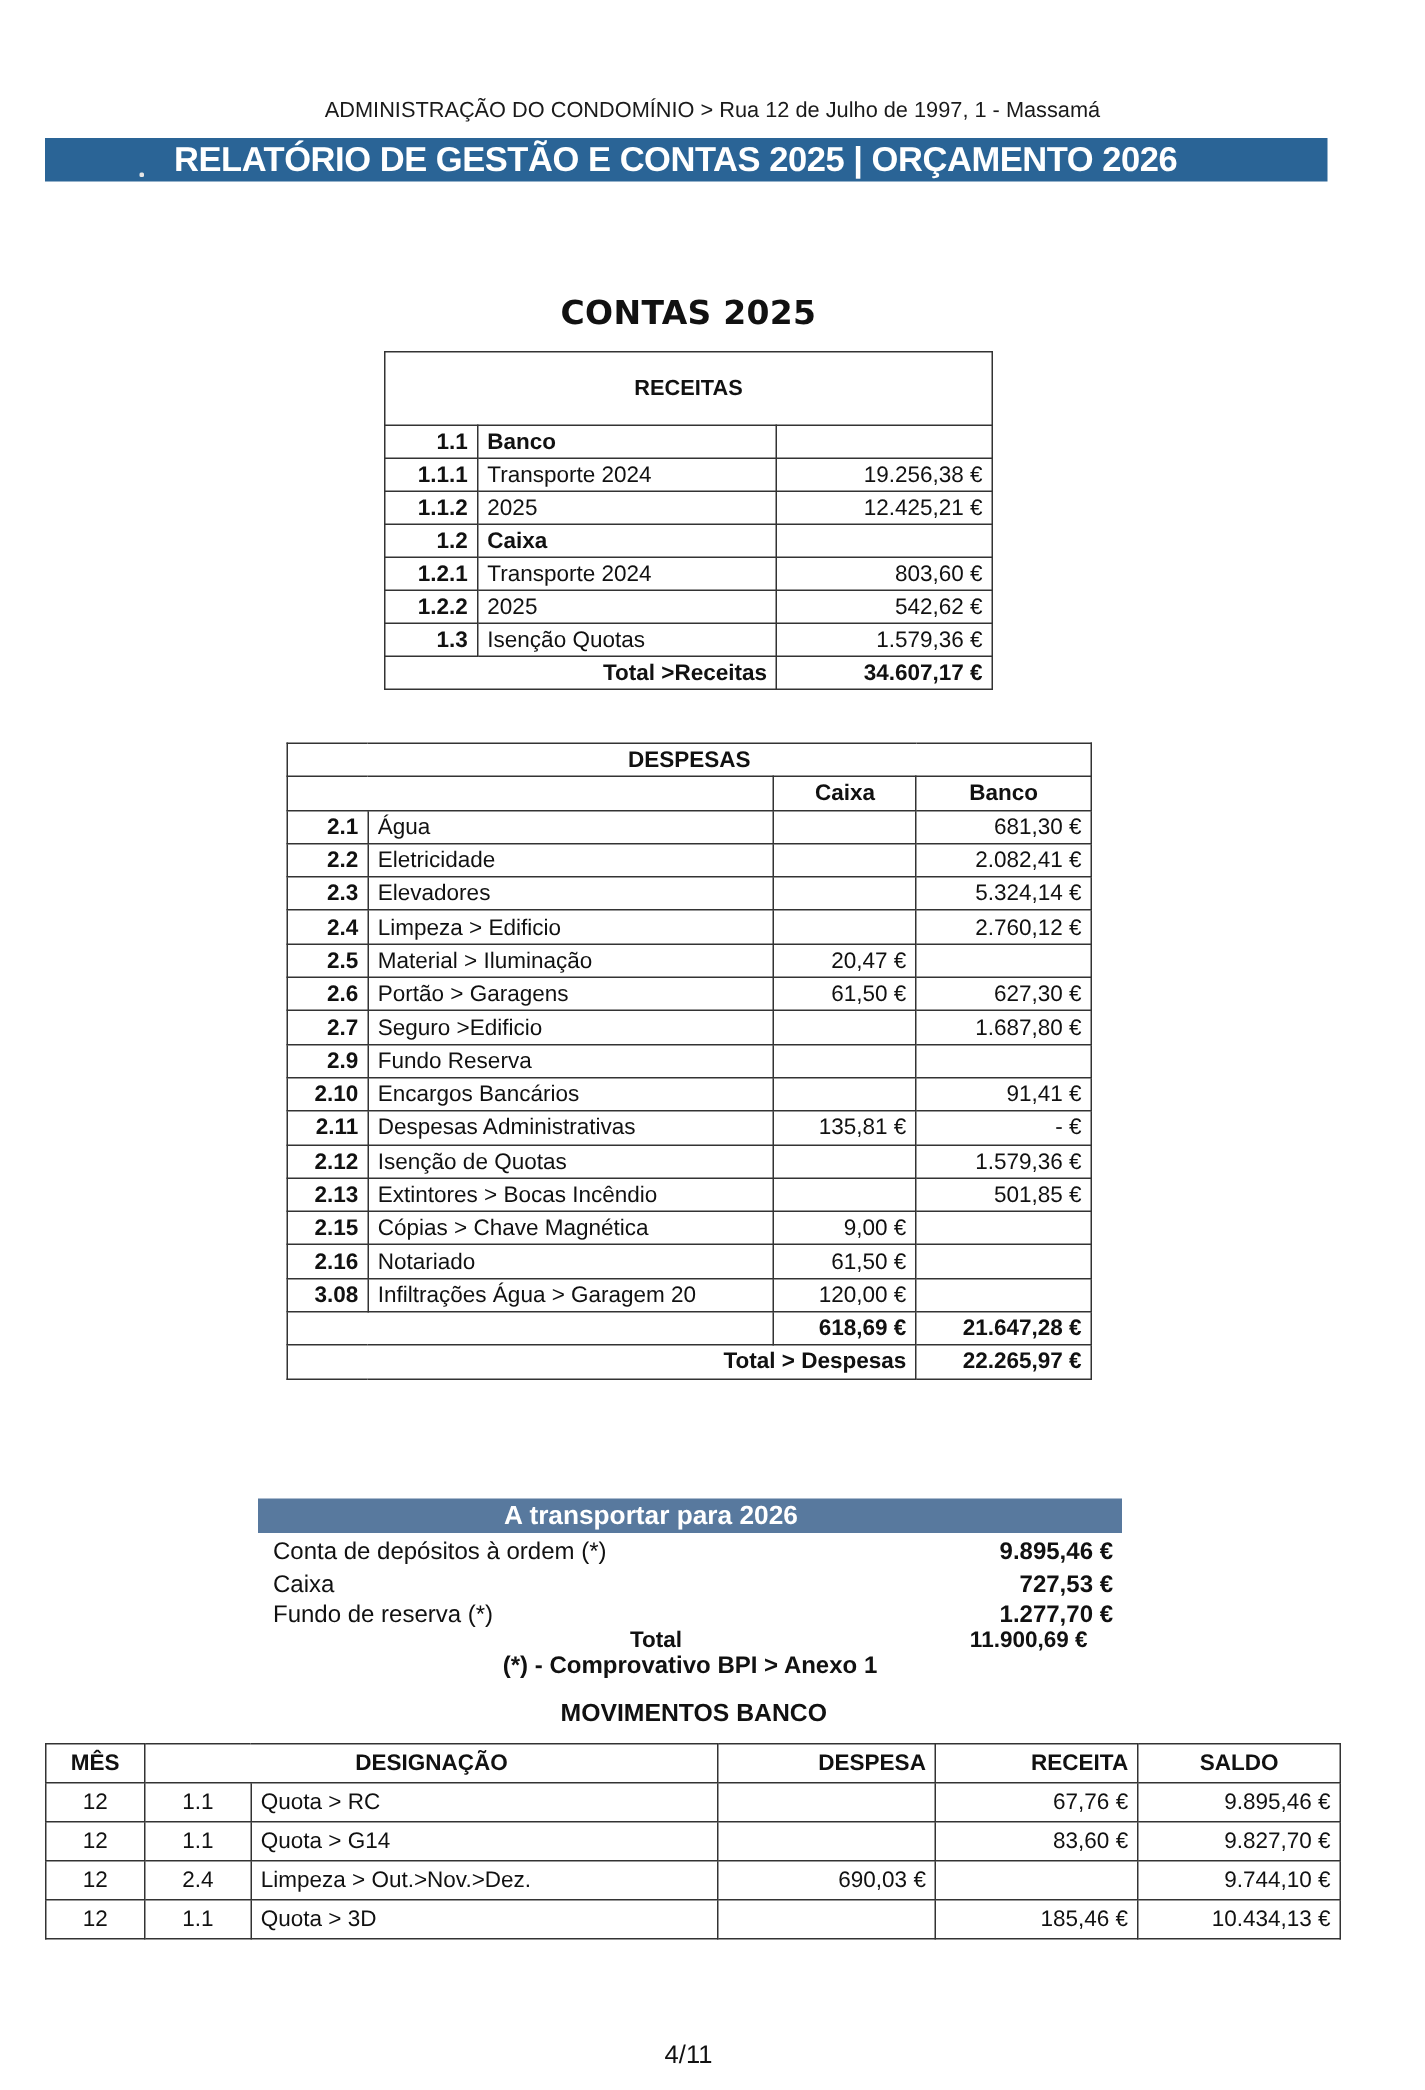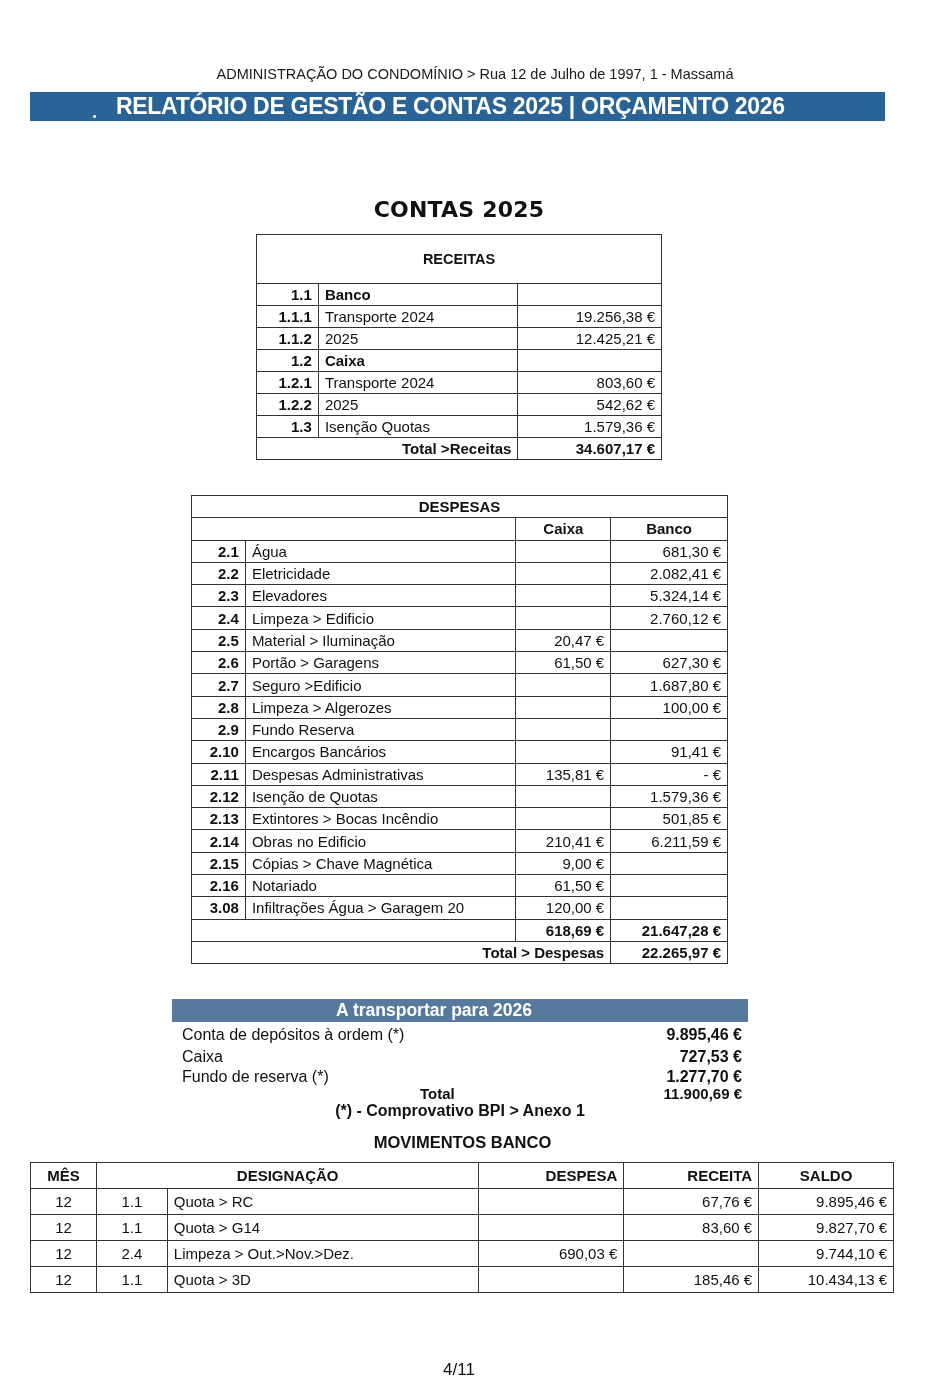--- a/index.html
+++ b/index.html
@@ -18,21 +18,21 @@
   #receitas .hdr { height:48px; text-align:center; font-weight:bold; font-size:14.5px; }
   #despesas { left:191px; top:495px; width:537px; }
   #despesas td { height:21.3px; line-height:21px; }
   #despesas .hdr { text-align:center; font-weight:bold; font-size:15px; }
   .transport-head { left:172px; top:999px; width:576px; height:23px; background:#58799e; color:#fff; font-weight:bold; font-size:17.5px; line-height:23px; text-align:center; }
   .transport-head span { position:relative; left:-26px; }
   .trow { left:182px; width:560px; font-size:16px; height:20px; line-height:20px; }
   .trow .lbl { position:absolute; left:0; }
   .trow .val { position:absolute; right:0; font-weight:bold; }
   .total-lbl { left:420px; top:1085px; font-weight:bold; font-size:15px; }
-  .total-val { right:208px; top:1085px; font-weight:bold; font-size:15px; }
+  .total-val { right:225px; top:1085px; font-weight:bold; font-size:15px; }
   .note { left:0; width:920px; top:1102px; text-align:center; font-weight:bold; font-size:16px; }
   .mov-title { left:0; width:925px; top:1133px; text-align:center; font-weight:bold; font-size:16.5px; }
   #movimentos { left:30px; top:1162px; width:864px; font-size:15px; }
   #movimentos th { font-weight:bold; height:25px; }
   #movimentos td { height:25px; }
   .center { text-align:center; }
   .page-num { left:0; width:918px; top:1319px; text-align:center; font-size:17px;margin-top:41px; }
 </style>
 </head>
 <body>
@@ -149,26 +149,20 @@
         <td class="num">61,50 €</td>
         <td class="num">627,30 €</td>
       </tr>
       <tr>
         <td class="num b">2.7</td>
         <td>Seguro &gt;Edificio</td>
         <td class="num"></td>
         <td class="num">1.687,80 €</td>
       </tr>
       <tr>
-        <td class="num b">2.8</td>
-        <td>Limpeza &gt; Algerozes</td>
-        <td class="num"></td>
-        <td class="num">100,00 €</td>
-      </tr>
-      <tr>
         <td class="num b">2.9</td>
         <td>Fundo Reserva</td>
         <td class="num"></td>
         <td class="num"></td>
       </tr>
       <tr>
         <td class="num b">2.10</td>
         <td>Encargos Bancários</td>
         <td class="num"></td>
         <td class="num">91,41 €</td>
@@ -183,26 +177,20 @@
         <td class="num b">2.12</td>
         <td>Isenção de Quotas</td>
         <td class="num"></td>
         <td class="num">1.579,36 €</td>
       </tr>
       <tr>
         <td class="num b">2.13</td>
         <td>Extintores &gt; Bocas Incêndio</td>
         <td class="num"></td>
         <td class="num">501,85 €</td>
-      </tr>
-      <tr>
-        <td class="num b">2.14</td>
-        <td>Obras no Edificio</td>
-        <td class="num">210,41 €</td>
-        <td class="num">6.211,59 €</td>
       </tr>
       <tr>
         <td class="num b">2.15</td>
         <td>Cópias &gt; Chave Magnética</td>
         <td class="num">9,00 €</td>
         <td class="num"></td>
       </tr>
       <tr>
         <td class="num b">2.16</td>
         <td>Notariado</td>

